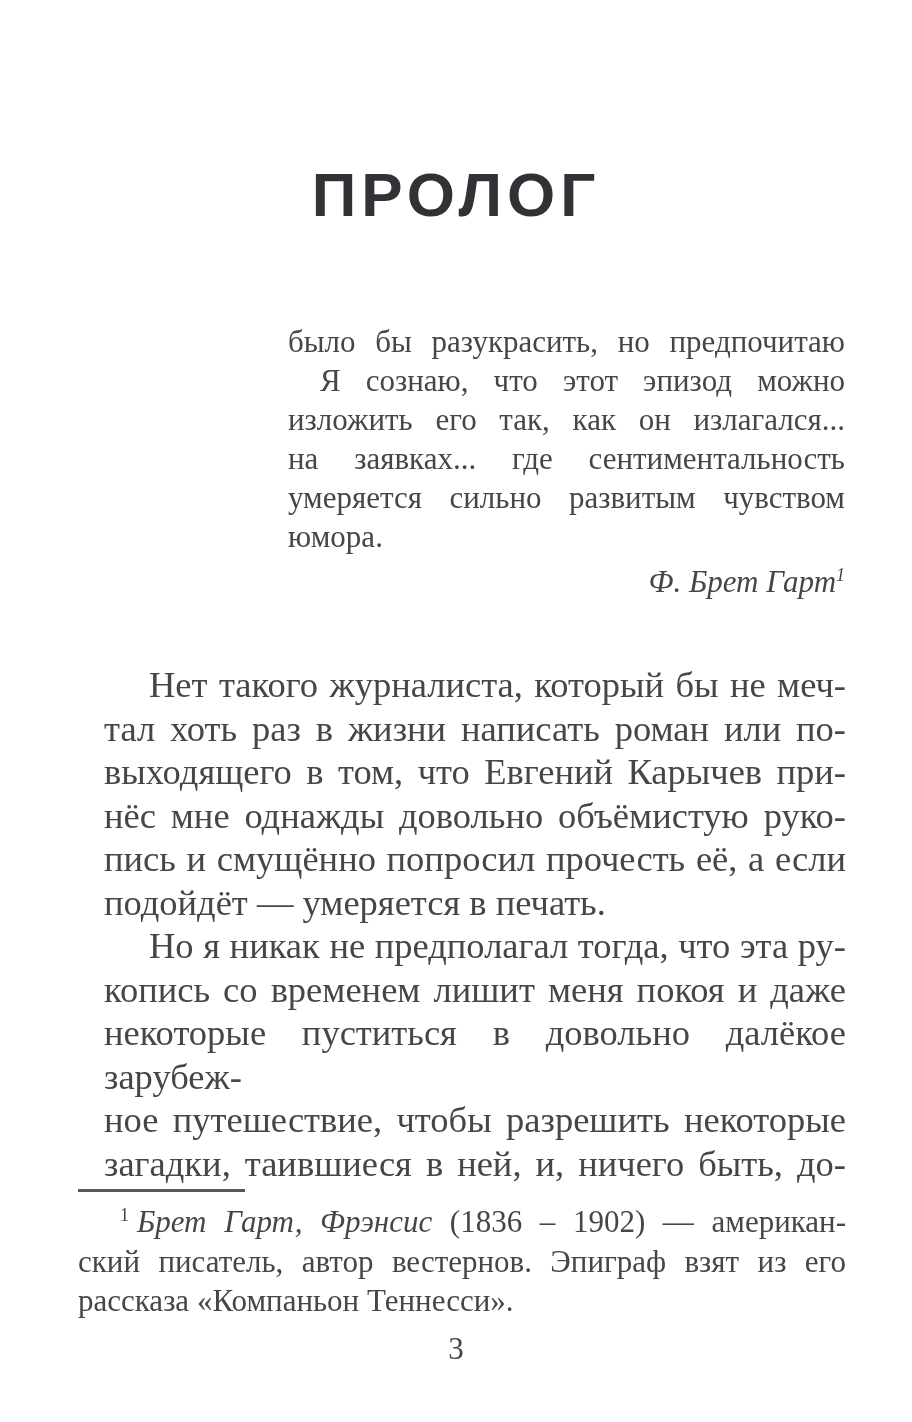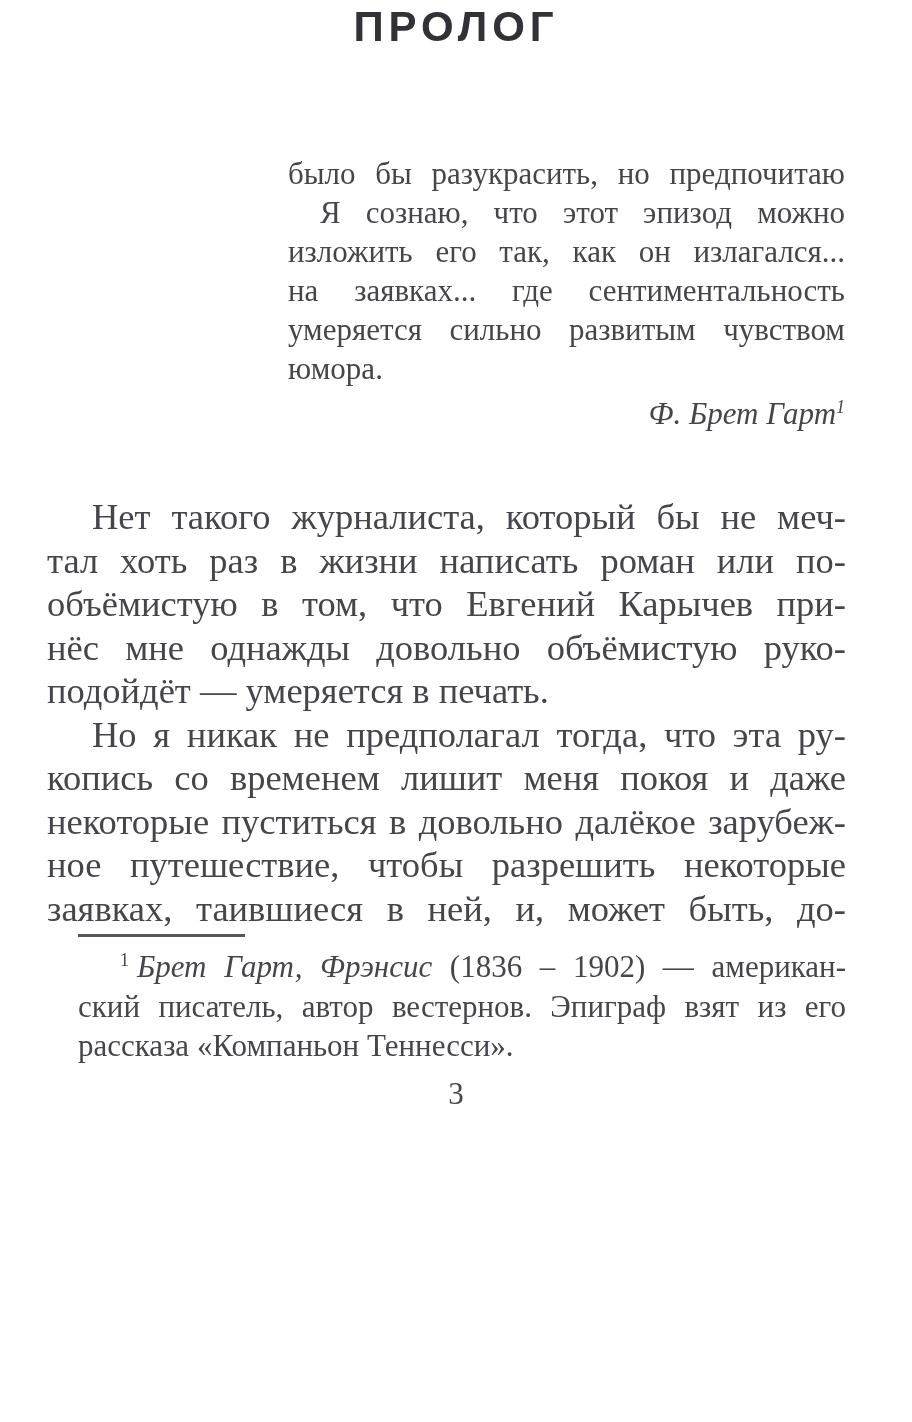--- a/index.html
+++ b/index.html
@@ -10,24 +10,25 @@
     font-family: "Liberation Serif", "DejaVu Serif", serif;
     color: var(--text, #46464a);
   }
   .page {
     position: relative;
     width: 912px; height: 1422px;
     box-sizing: border-box;
   }
   .chapter-title {
     margin: 0;
+    padding-top: 168px;
     text-align: center;
     font-family: "Liberation Sans", "DejaVu Sans", sans-serif;
     font-weight: bold;
-    font-size: 42px;
+    font-size: 62px;
     line-height: 54px;
     letter-spacing: 5px;
     color: var(--title, #323236);
   }
   
   .line {
     text-align: justify;
     text-align-last: justify;
     text-justify: inter-word;
     white-space: normal;
@@ -40,21 +41,21 @@
   }
   .epigraph .line.indent { text-indent: 32px; }
   .attribution {
     margin: 6px 67px 12px 0;
     text-align: right;
     font-size: 31px;
     line-height: 39px;
     font-style: italic;
   }
   .body-text {
-    margin: 62px 66px 0 47px;
+    margin: 62px 66px 0 104px;
     font-size: 36.5px;
     line-height: 43.5px;
   }
   .body-text .line.indent { text-indent: 45px; }
   sup.fn-ref {
     font-size: 58%;
     vertical-align: super;
     line-height: 0;
   }
   .footnote-rule {
@@ -99,30 +100,31 @@
       <div class="line">умеряется сильно развитым чувством</div>
       <div class="line last">юмора.</div>
     </div>
 
   <div class="attribution"><span>Ф. Брет Гарт</span><sup class="fn-ref">1</sup></div>
 
   <div class="body-text">
     <div>
         <div class="line indent">Нет такого журналиста, который бы не меч-</div>
         <div class="line">тал хоть раз в жизни написать роман или по-</div>
-        <div class="line">объёмистую в том, что Евгений Карычев при-</div>
+        <div class="line">выходящего в том, что Евгений Карычев при-</div>
         <div class="line">нёс мне однажды довольно объёмистую руко-</div>
+        <div class="line">пись и смущённо попросил прочесть её, а если</div>
         <div class="line last">подойдёт — умеряется в печать.</div>
       </div>
     <div>
         <div class="line indent">Но я никак не предполагал тогда, что эта ру-</div>
         <div class="line">копись со временем лишит меня покоя и даже</div>
         <div class="line">некоторые пуститься в довольно далёкое зарубеж-</div>
         <div class="line">ное путешествие, чтобы разрешить некоторые</div>
-        <div class="line">заявках, таившиеся в ней, и, может быть, до-</div>
+        <div class="line">загадки, таившиеся в ней, и, ничего быть, до-</div>
       </div>
   </div>
 
   <div class="footnote-rule"></div>
 
   <div class="footnote">
     <div class="fn-line first"><sup class="fn-ref">1</sup><span class="italic">Брет Гарт, Фрэнсис</span><span> (1836 – 1902) — американ-</span></div>
     <div class="fn-line">ский писатель, автор вестернов. Эпиграф взят из его</div>
     <div class="fn-line last">рассказа «Компаньон Теннесси».</div>
   </div>

